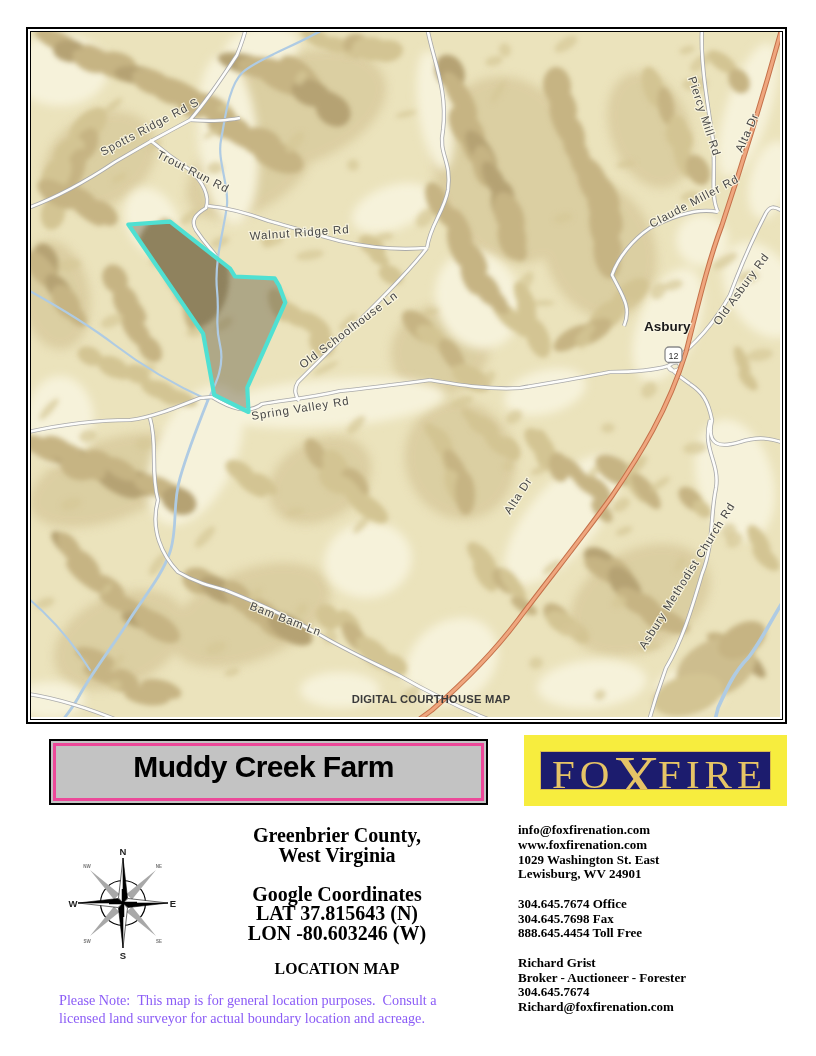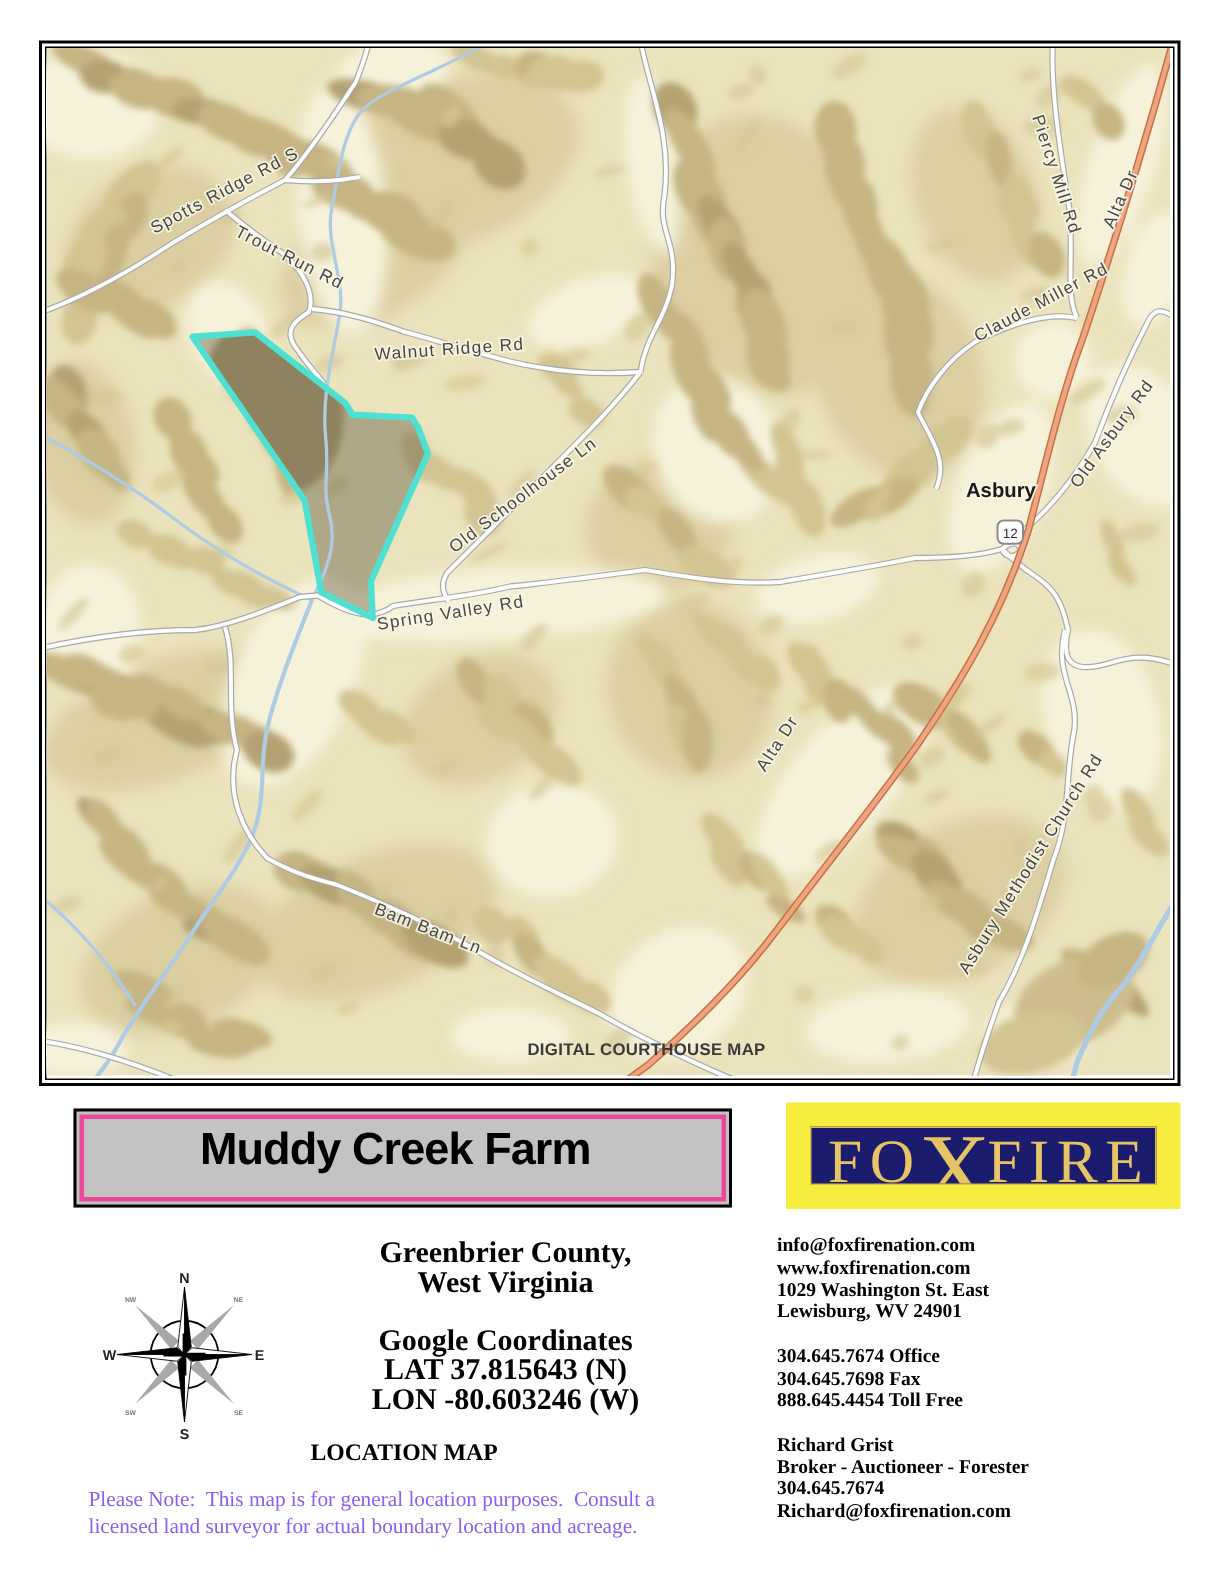--- a/index.html
+++ b/index.html
@@ -541,19 +541,19 @@
 <text x="36" y="40">SE</text>
 </g>
 </g>
 </svg>
 
 <div class="abs" style="left:207px;top:826px;width:260px;text-align:center;font-family:'Liberation Serif',serif;font-weight:bold;font-size:20px;line-height:19.5px;color:#000;">
 Greenbrier County,<br>West Virginia<br><br>
 Google Coordinates<br>LAT 37.815643 (N)<br>LON -80.603246 (W)
 </div>
 
-<div class="abs" style="left:207px;top:960px;width:260px;font-family:'Liberation Serif',serif;font-weight:bold;font-size:15.8px;color:#000;">LOCATION MAP</div>
+<div class="abs" style="left:207px;top:960px;width:260px;text-align:center;font-family:'Liberation Serif',serif;font-weight:bold;font-size:15.8px;color:#000;">LOCATION MAP</div>
 
 <div class="abs" style="left:59px;top:992px;width:420px;font-family:'Liberation Serif',serif;font-size:14.2px;line-height:17.5px;color:#8b5cf6;white-space:nowrap;">Please Note:&nbsp; This map is for general location purposes.&nbsp; Consult a<br>licensed land surveyor for actual boundary location and acreage.</div>
 
 <div class="abs" style="left:518px;top:823px;font-family:'Liberation Serif',serif;font-weight:bold;font-size:13px;line-height:14.75px;color:#000;">
 info@foxfirenation.com<br>www.foxfirenation.com<br>1029 Washington St. East<br>Lewisburg, WV 24901<br><br>304.645.7674 Office<br>304.645.7698 Fax<br>888.645.4454 Toll Free<br><br>Richard Grist<br>Broker - Auctioneer - Forester<br>304.645.7674<br>Richard@foxfirenation.com
 </div>
 
 </body></html>

